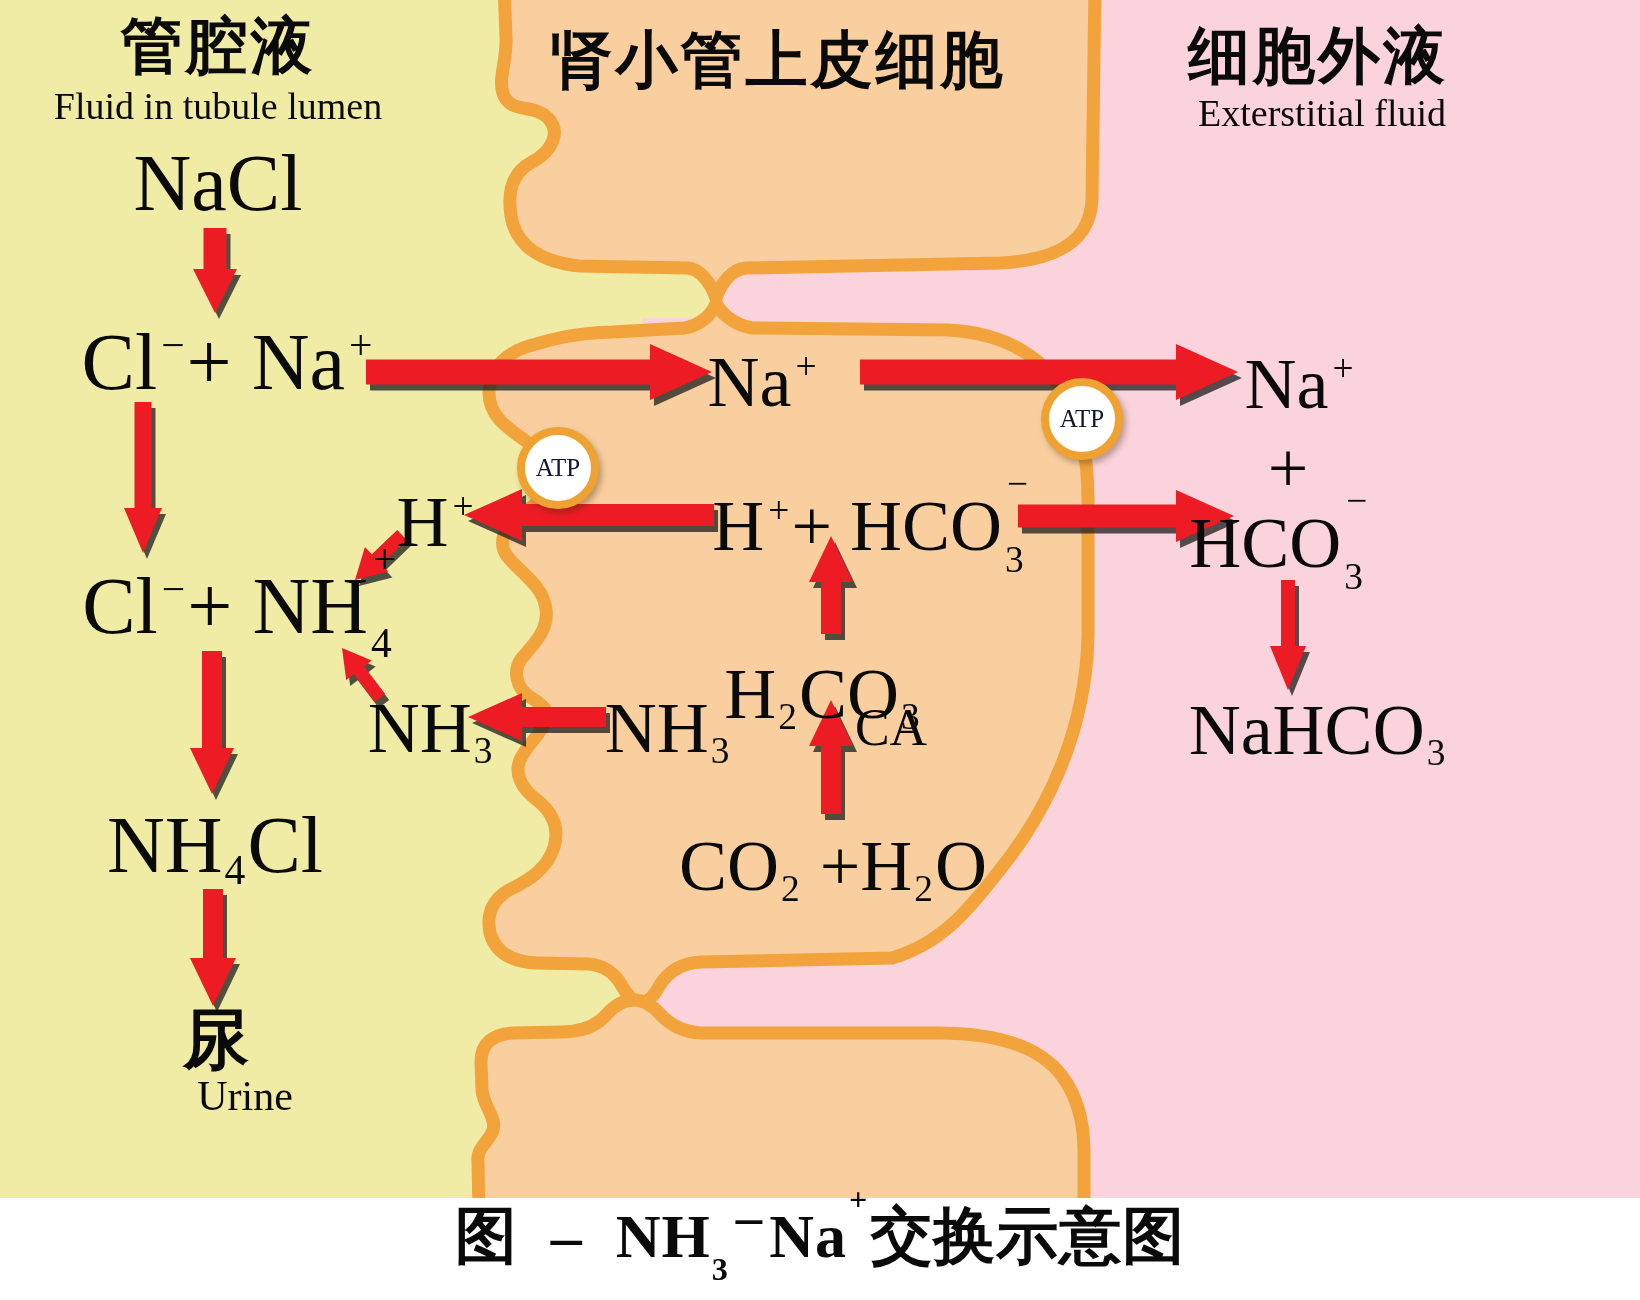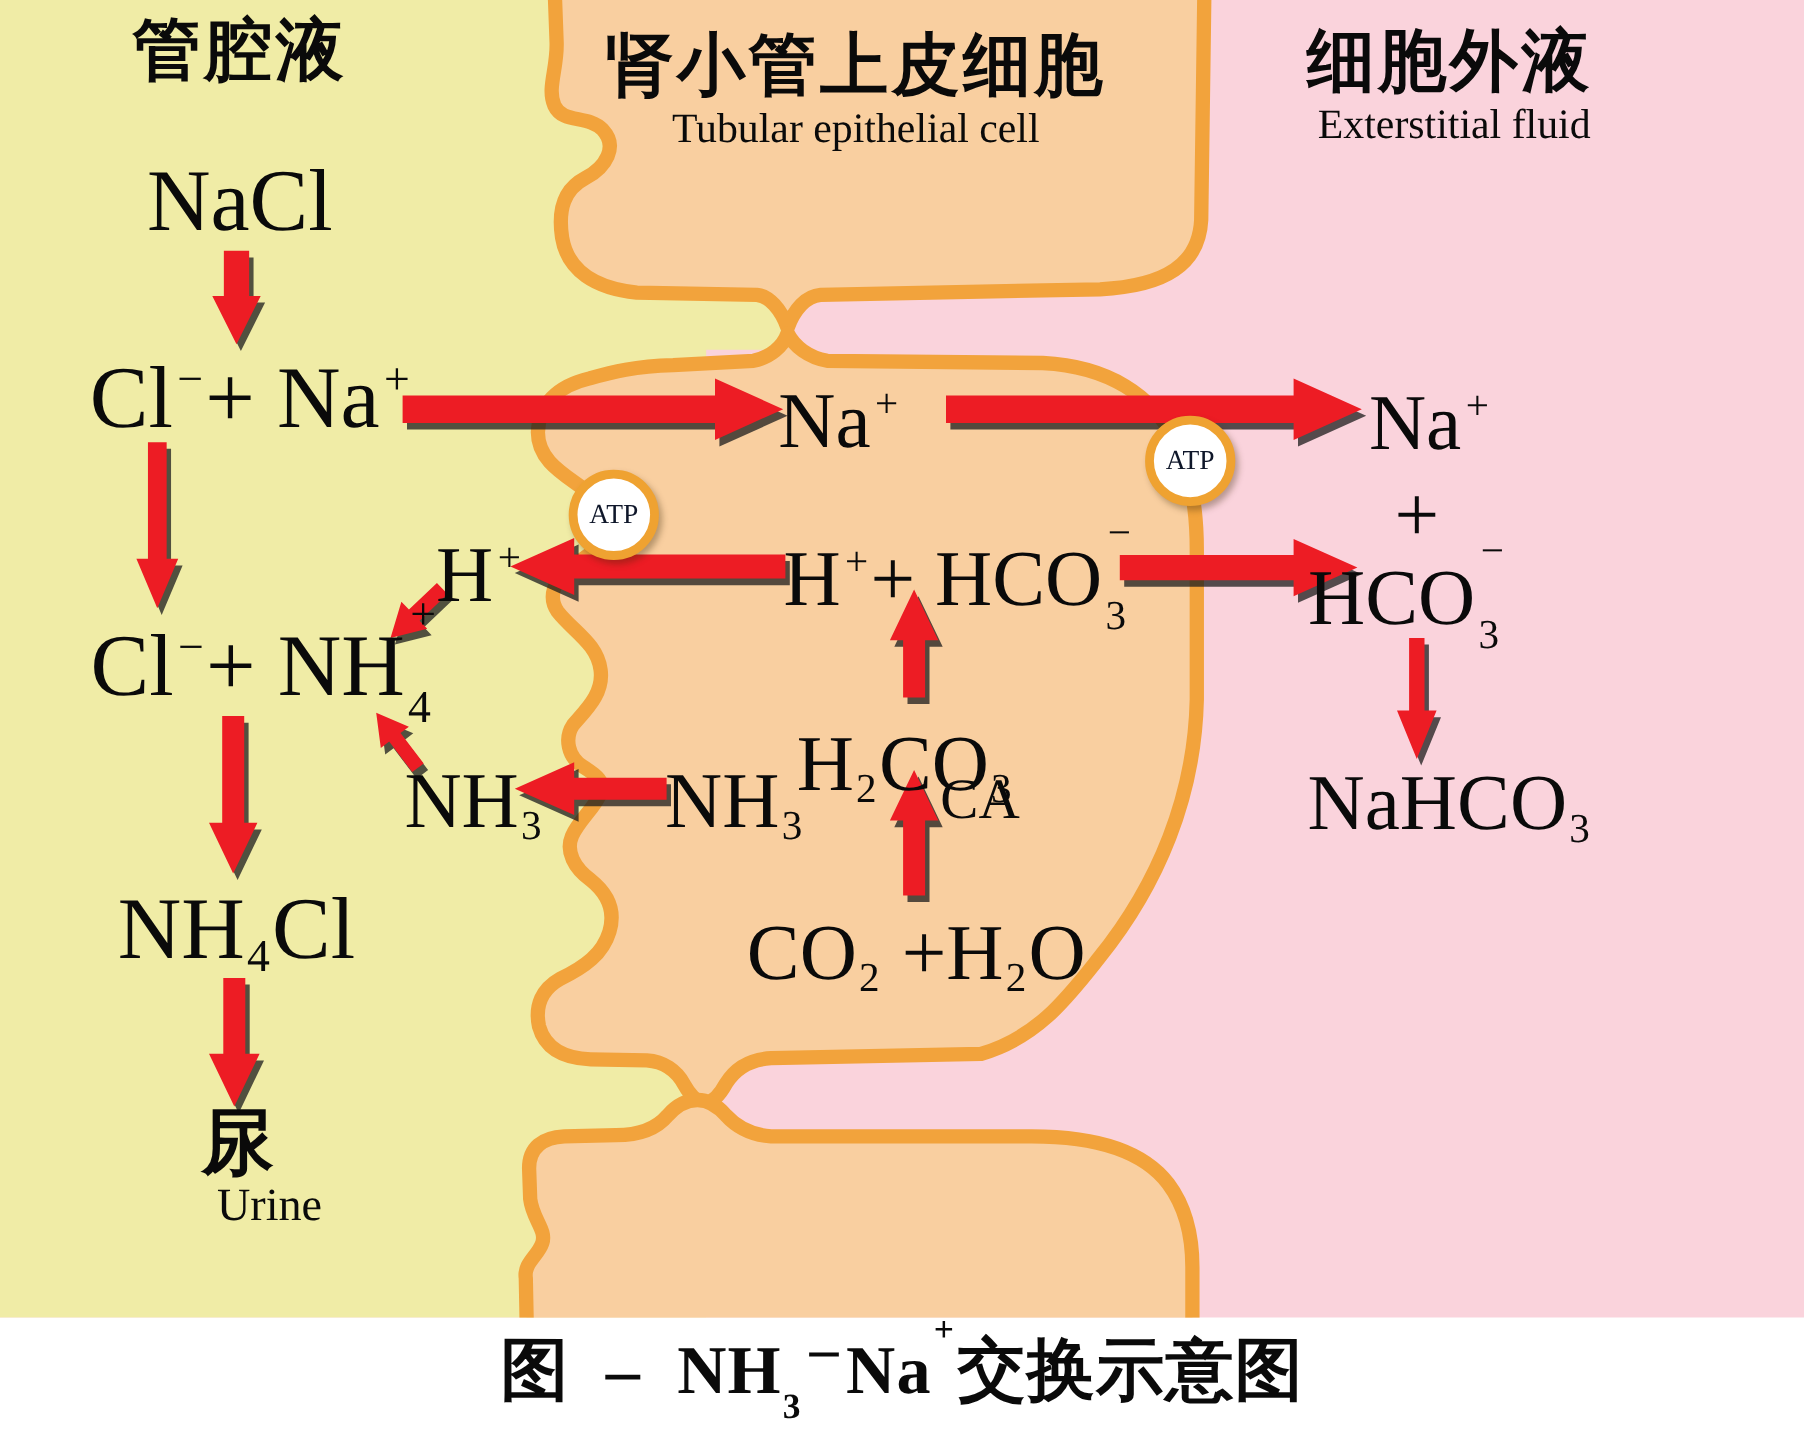--- a/index.html
+++ b/index.html
@@ -30,21 +30,21 @@
   .atp{
     position:absolute;transform:translate(-50%,-50%);
     width:66px;height:66px;border-radius:50%;
     background:#ffffff;border:8px solid #efa231;
     display:flex;align-items:center;justify-content:center;
     font-size:25px;color:#0f172a;box-shadow:3px 4px 6px rgba(60,40,10,0.35);
   }
   
   #caption-band{
     position:absolute;left:0;top:1198px;width:1640px;height:102px;background:#ffffff;
-    display:flex;align-items:center;justify-content:center;
+    display:flex;justify-content:center;
   }
   #caption{
     font-size:62px;font-weight:700;white-space:pre;letter-spacing:1px;
     transform:translateY(-4px);
   }
   #caption sup{font-size:52%;position:relative;top:-0.78em;margin:0 2px;}
   #caption sub{font-size:52%;position:relative;top:0.30em;margin:0 1px;}
 </style>
 </head>
 <body>
@@ -110,22 +110,22 @@
         <polygon points="841,814 841,746 853,746 831,700 809,746 821,746 821,814" fill="#1c1c1c" opacity="0.75" transform="translate(4,6)"></polygon>
         <polygon points="841,814 841,746 853,746 831,700 809,746 821,746 821,814" fill="#ED1C24"></polygon>
         <polygon points="1018,527.5 1176,527.5 1176,542 1234,516 1176,490 1176,504.5 1018,504.5" fill="#1c1c1c" opacity="0.75" transform="translate(4,6)"></polygon>
         <polygon points="1018,527.5 1176,527.5 1176,542 1234,516 1176,490 1176,504.5 1018,504.5" fill="#ED1C24"></polygon>
         <polygon points="1281,580 1281,646 1270,646 1288,690 1306,646 1295,646 1295,580" fill="#1c1c1c" opacity="0.75" transform="translate(4,6)"></polygon>
         <polygon points="1281,580 1281,646 1270,646 1288,690 1306,646 1295,646 1295,580" fill="#ED1C24"></polygon>
       </g>
   </svg>
 
   <div class="lbl zh" style="left:218px;top:46px">管腔液</div>
+  <div class="lbl en" style="left:218px;top:106px">Fluid in tubule lumen</div>
   <div class="lbl zh" style="left:778px;top:60px">肾小管上皮细胞</div>
-  <div class="lbl en" style="left:778px;top:117px">Tubular epithelial cell</div>
   <div class="lbl en" style="left:1322px;top:113px">Exterstitial fluid</div>
   <div class="lbl zh" style="left:1318px;top:56px">细胞外液</div>
 
   <div class="lbl f80" style="left:228px;top:362px"><span>Cl</span><sup>−</sup><span>+ Na</span><sup>+</sup></div>
   <div class="lbl f80" style="left:218px;top:183px">NaCl</div>
   <div class="lbl f72" style="left:436px;top:506px"><span>H</span><sup>+</sup></div>
   <div class="lbl f80" style="left:237px;top:606px"><span>Cl</span><sup>−</sup><span>+ NH</span><span class="stk"><span class="st">+</span><span class="sb">4</span></span></div>
   <div class="lbl f72" style="left:431px;top:712px"><span>NH</span><sub>3</sub></div>
   <div class="lbl f80" style="left:215px;top:845px"><span>NH</span><sub>4</sub><span>Cl</span></div>
   <div class="lbl urine-zh" style="left:216px;top:1040px">尿</div>

